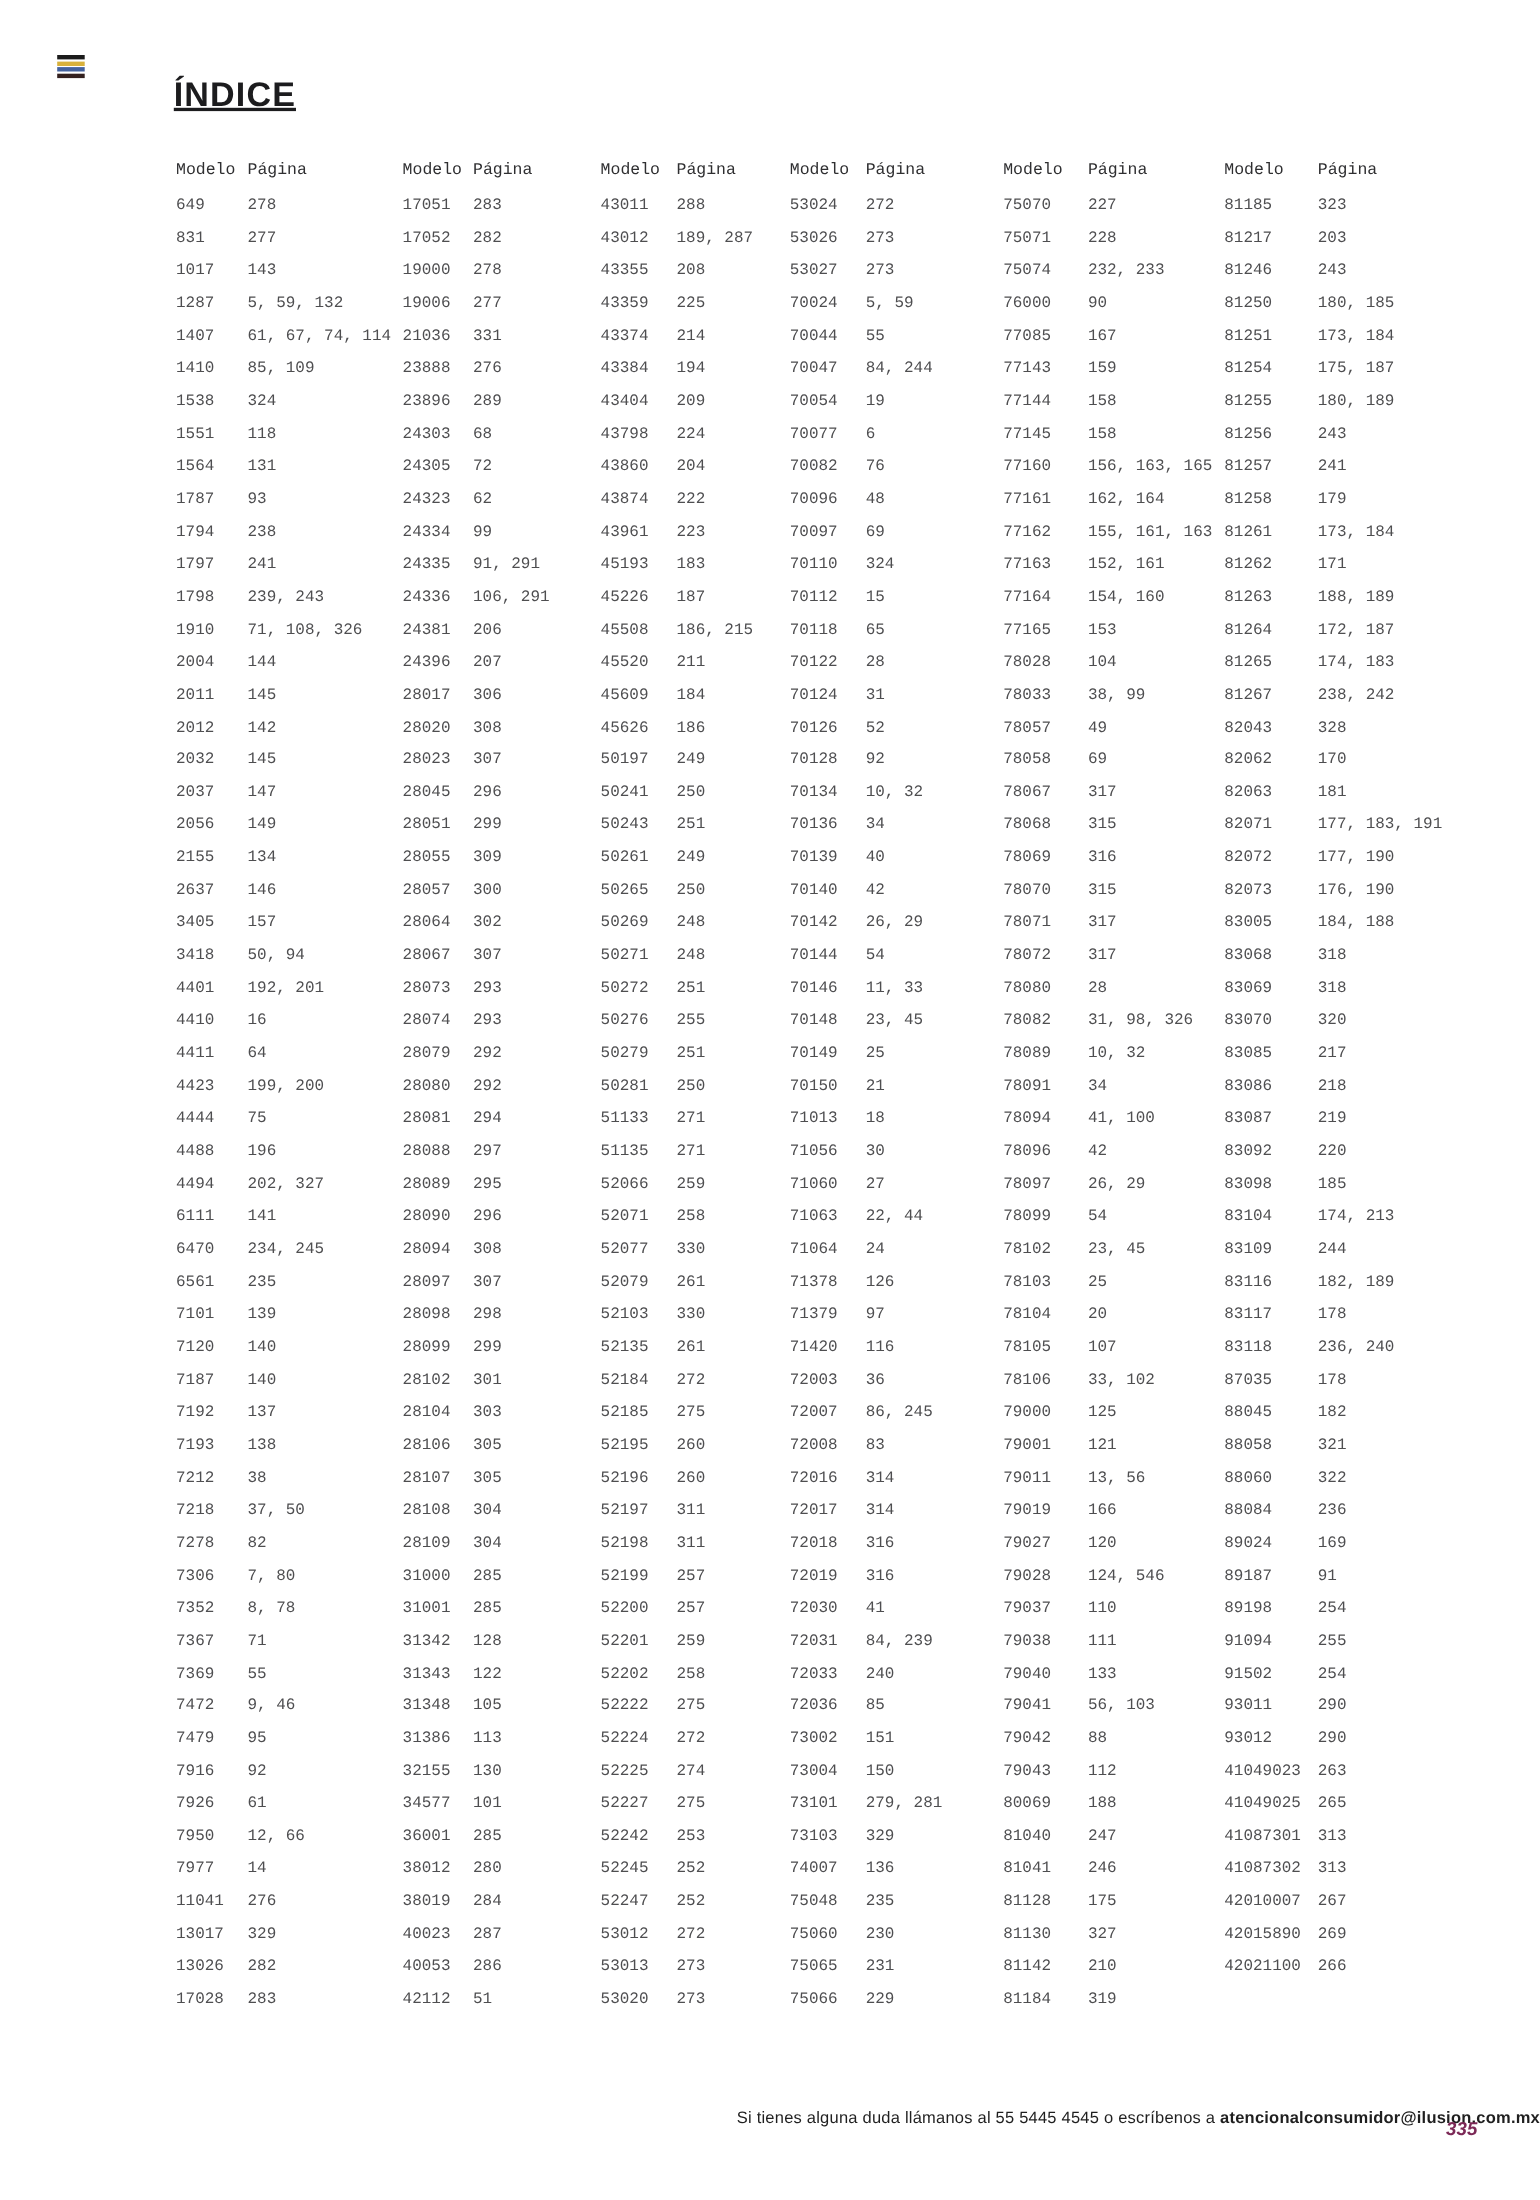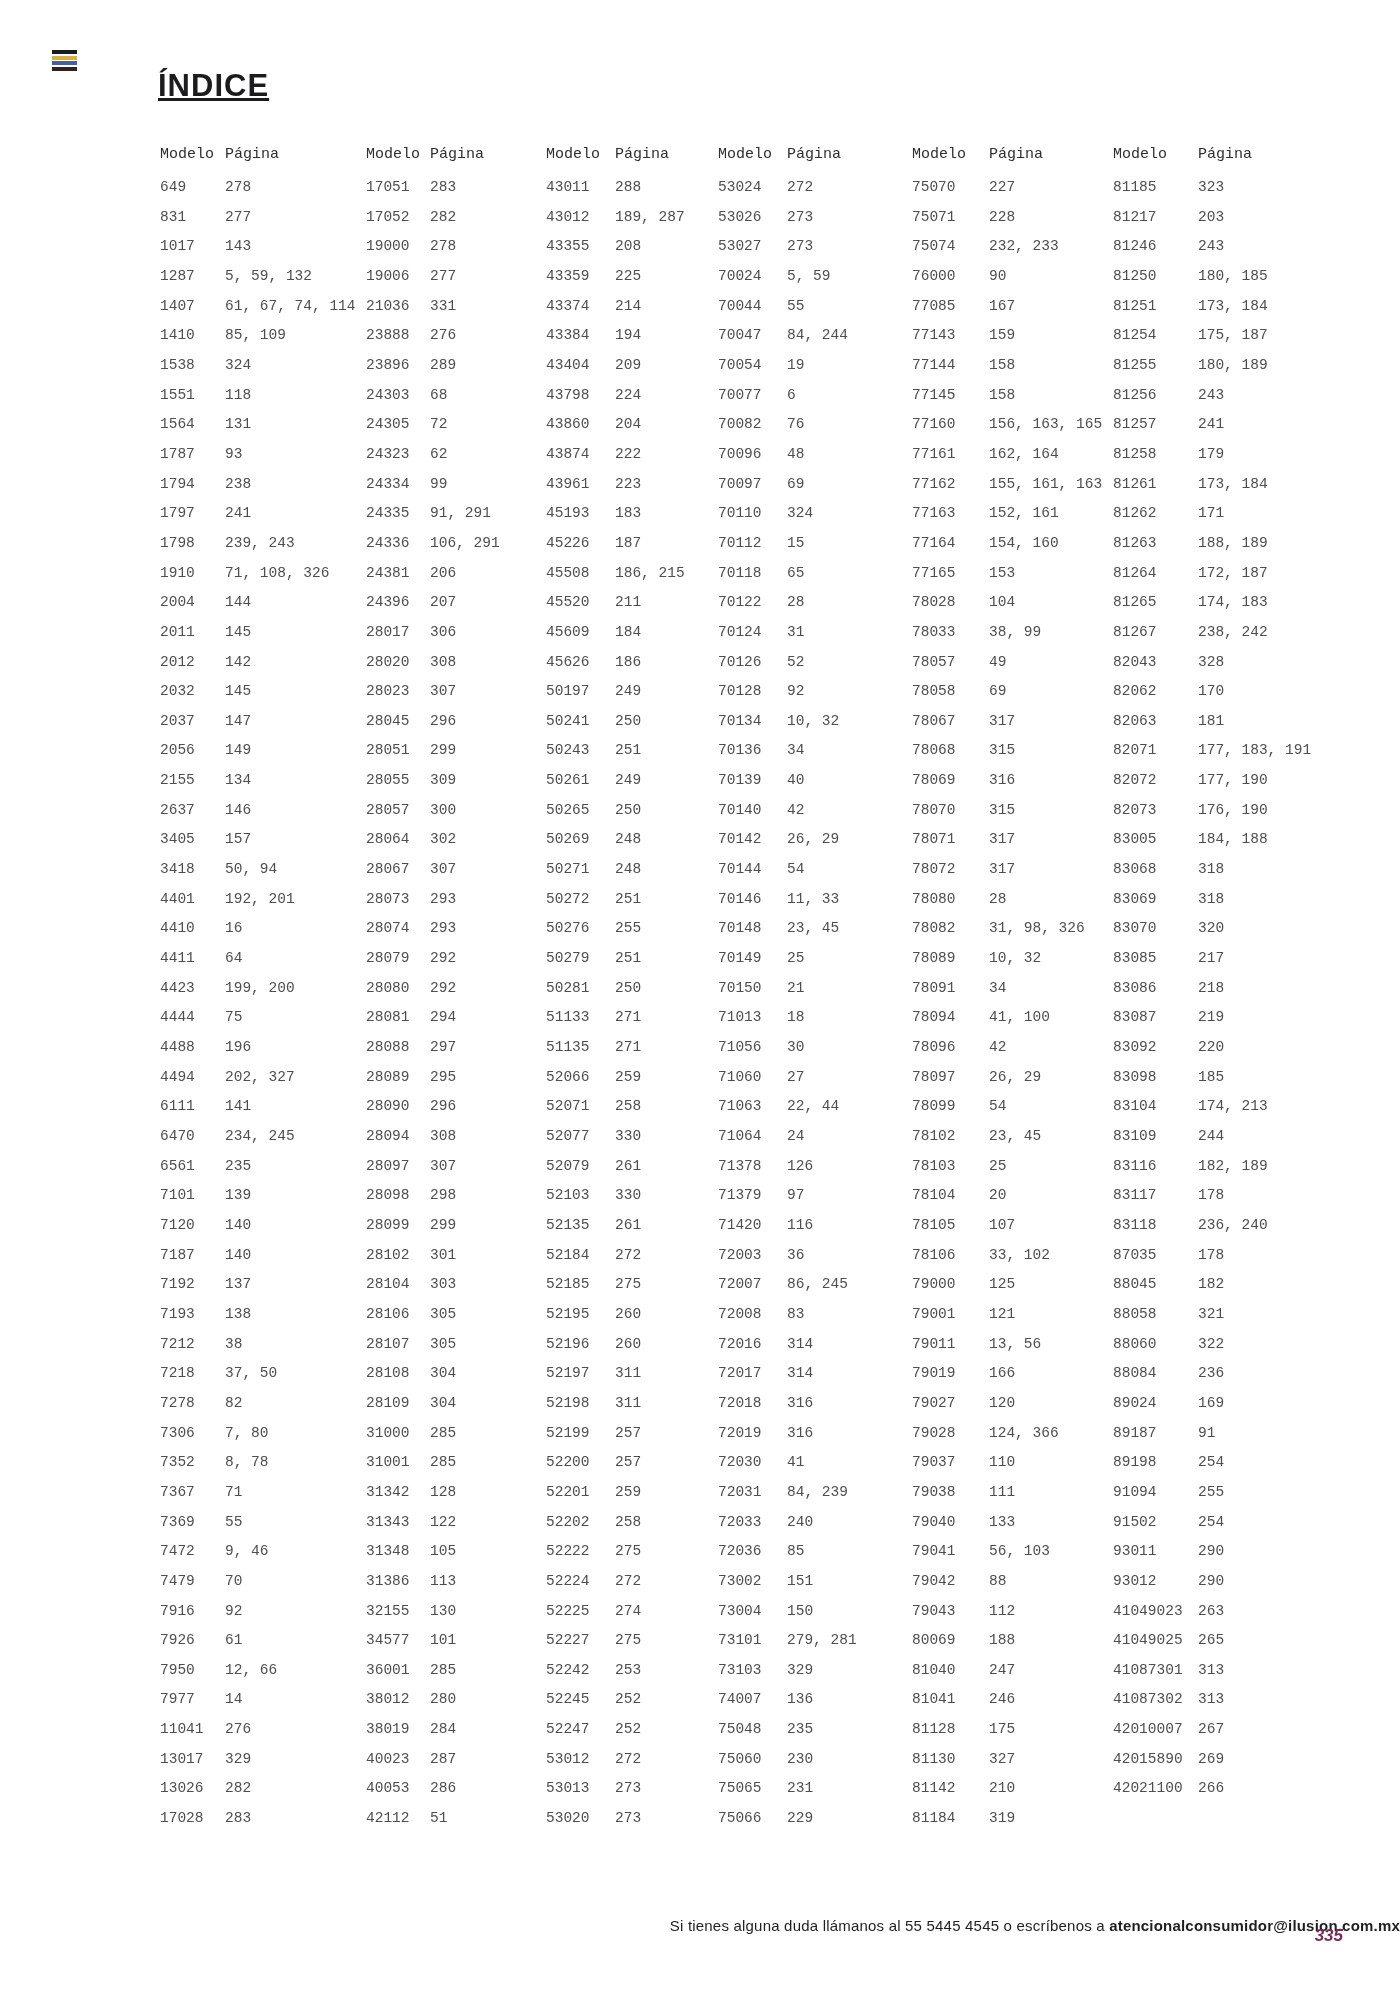--- a/index.html
+++ b/index.html
@@ -249,21 +249,21 @@
         <div class="row">
           <span class="cell-model">7369</span>
           <span class="cell-page">55</span>
         </div>
         <div class="row">
           <span class="cell-model">7472</span>
           <span class="cell-page">9, 46</span>
         </div>
         <div class="row">
           <span class="cell-model">7479</span>
-          <span class="cell-page">70</span>
+          <span class="cell-page">95</span>
         </div>
         <div class="row">
           <span class="cell-model">7916</span>
           <span class="cell-page">92</span>
         </div>
         <div class="row">
           <span class="cell-model">7926</span>
           <span class="cell-page">61</span>
         </div>
         <div class="row">
@@ -1157,21 +1157,21 @@
         <div class="row">
           <span class="cell-model">79019</span>
           <span class="cell-page">166</span>
         </div>
         <div class="row">
           <span class="cell-model">79027</span>
           <span class="cell-page">120</span>
         </div>
         <div class="row">
           <span class="cell-model">79028</span>
-          <span class="cell-page">124, 366</span>
+          <span class="cell-page">124, 546</span>
         </div>
         <div class="row">
           <span class="cell-model">79037</span>
           <span class="cell-page">110</span>
         </div>
         <div class="row">
           <span class="cell-model">79038</span>
           <span class="cell-page">111</span>
         </div>
         <div class="row">

